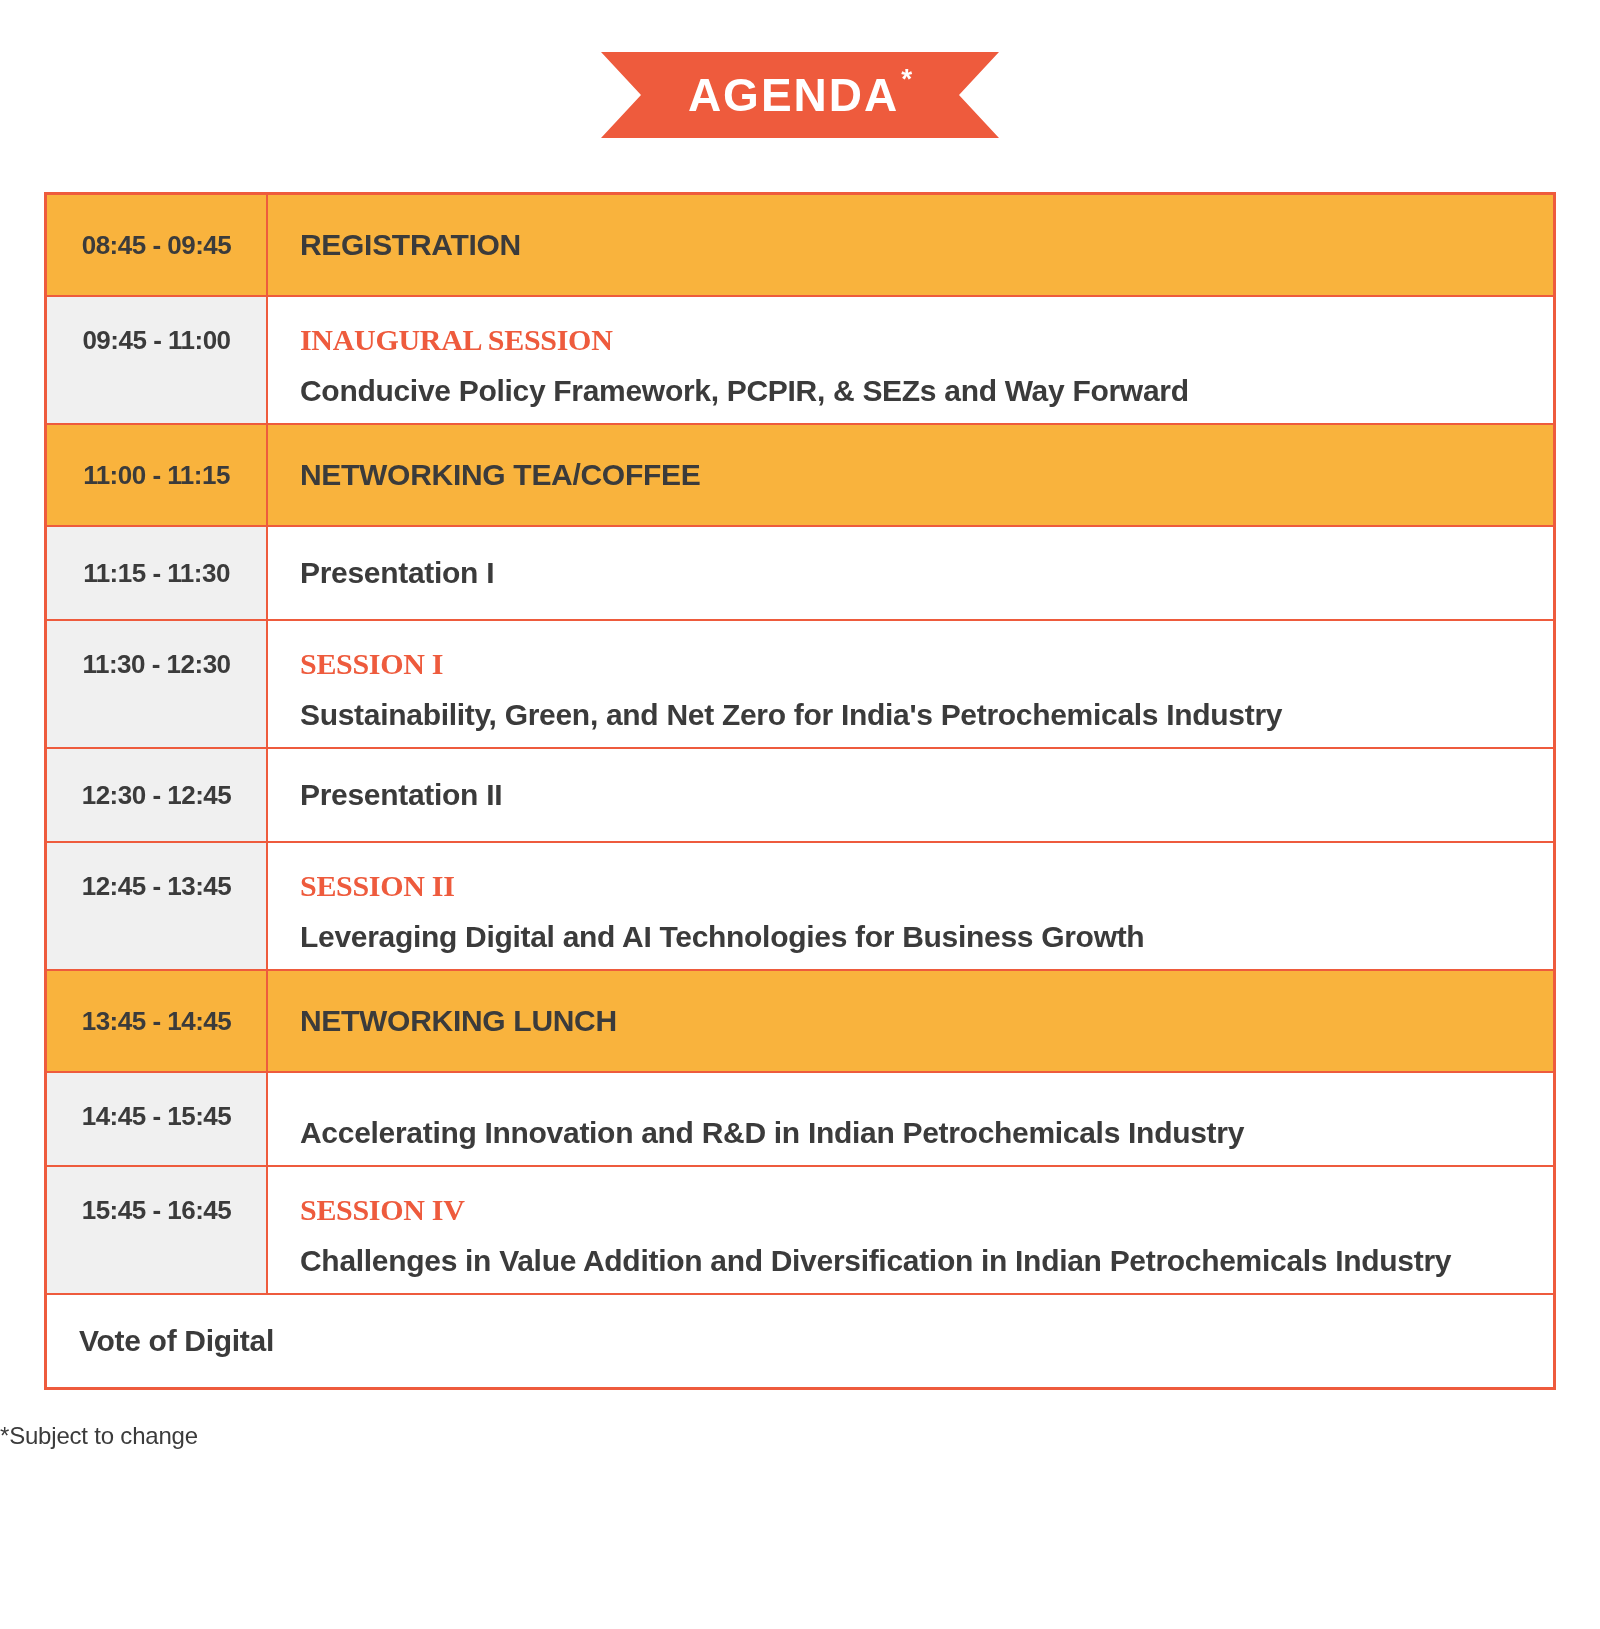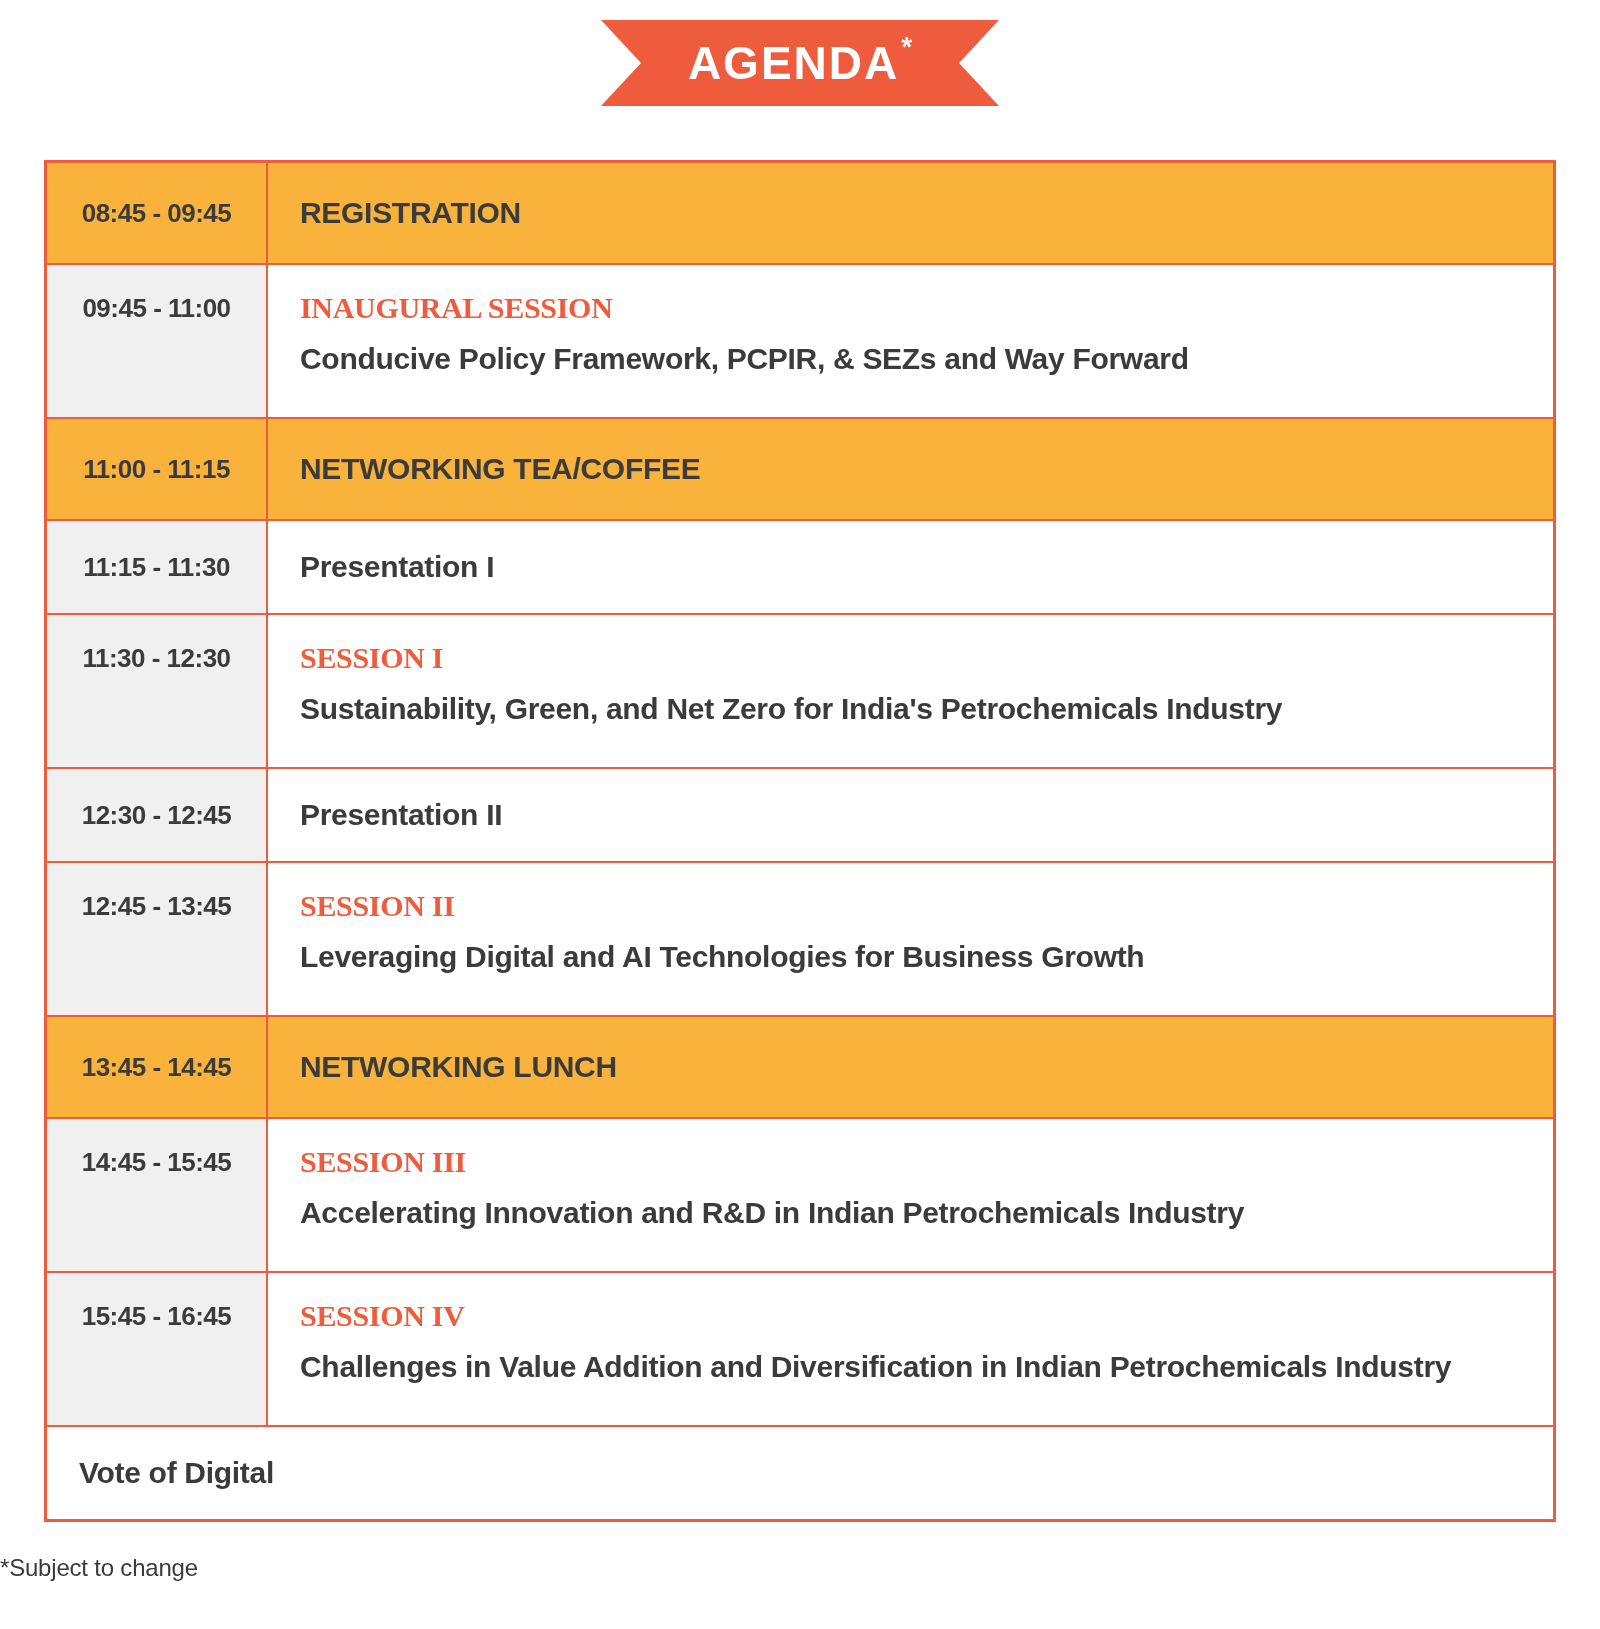--- a/index.html
+++ b/index.html
@@ -12,21 +12,21 @@
   html,body{ margin:0; padding:0; }
   body{
     width:1600px; height:1629px;
     background:#ffffff;
     font-family:"Liberation Sans", sans-serif;
     color:var(--dark);
     overflow:hidden;
   }
 
   
-  .ribbon-wrap{ padding-top:20px; display:flex; justify-content:center; }
+  .ribbon-wrap{ padding-top:52px; display:flex; justify-content:center; }
   .ribbon{
     position:relative;
     width:398px; height:86px;
     background:var(--accent);
     clip-path:polygon(0 0, 100% 0, calc(100% - 40px) 50%, 100% 100%, 0 100%, 40px 50%);
     display:flex; align-items:center; justify-content:center;
   }
   .ribbon-title{
     color:#ffffff;
     font-size:46px;
@@ -87,21 +87,21 @@
     margin-top:14px;
     font-size:30px;
     font-weight:bold;
     color:var(--dark);
     letter-spacing:-0.3px;
     line-height:40px;
   }
 
   
   .row--session .row-title{ color:var(--accent);font-family:Liberation Serif, serif; }
-  .row--session .time-cell, .row--session .content-cell{ padding-top:26px; padding-bottom:38px; }
+  .row--session .time-cell, .row--session .content-cell{ padding-top:26px; padding-bottom:12px; }
 
   
   .row--break .time-cell,
   .row--break .content-cell{ background:var(--highlight); padding-top:33px; padding-bottom:33px; }
 
   
   .footnote{
     margin:32px 55px 0 0;
     text-align:left;
     font-size:24px;
@@ -190,21 +190,20 @@
     <div class="cell content-cell">
       <div class="row-title">NETWORKING LUNCH</div>
 
     </div>
   </div>
     <div class="row row--session">
     <div class="cell time-cell">
       <span class="time-text">14:45 - 15:45</span>
     </div>
     <div class="cell content-cell">
-      <div class="row-title">SESSION III</div>
       <div class="row-subtitle">Accelerating Innovation and R&amp;D in Indian Petrochemicals Industry</div>
     </div>
   </div>
     <div class="row row--session">
     <div class="cell time-cell">
       <span class="time-text">15:45 - 16:45</span>
     </div>
     <div class="cell content-cell">
       <div class="row-title">SESSION IV</div>
       <div class="row-subtitle">Challenges in Value Addition and Diversification in Indian Petrochemicals Industry</div>

